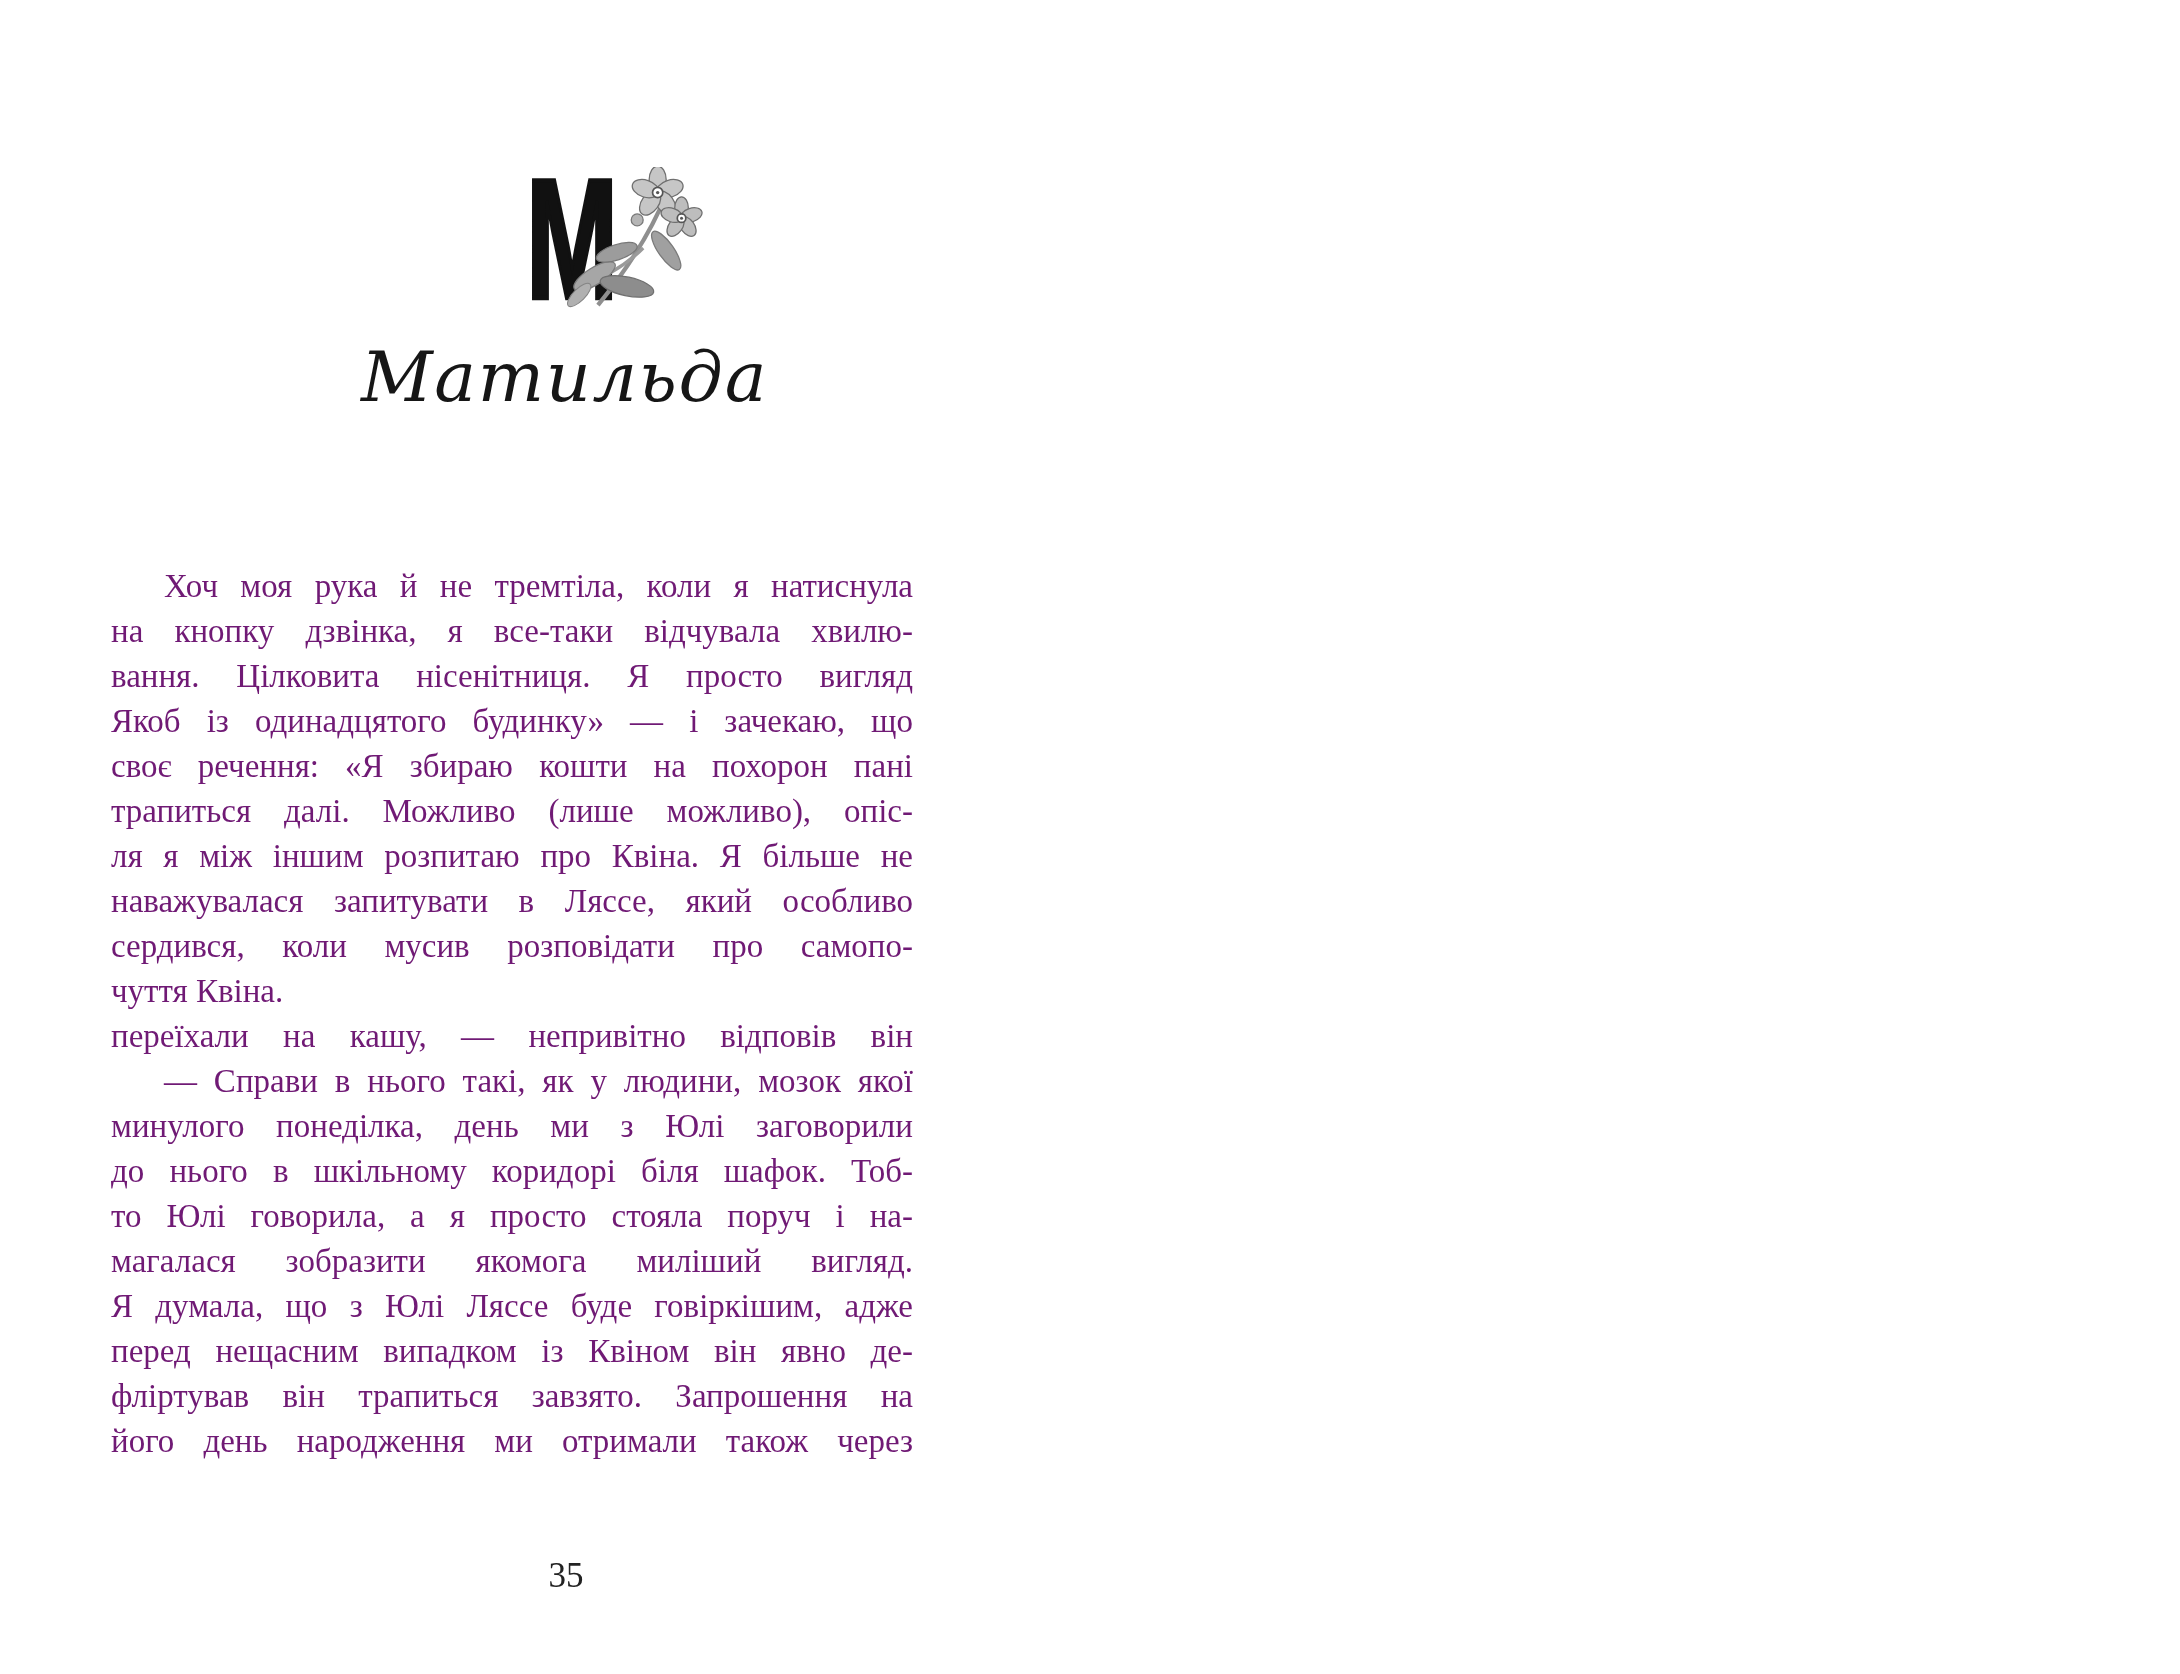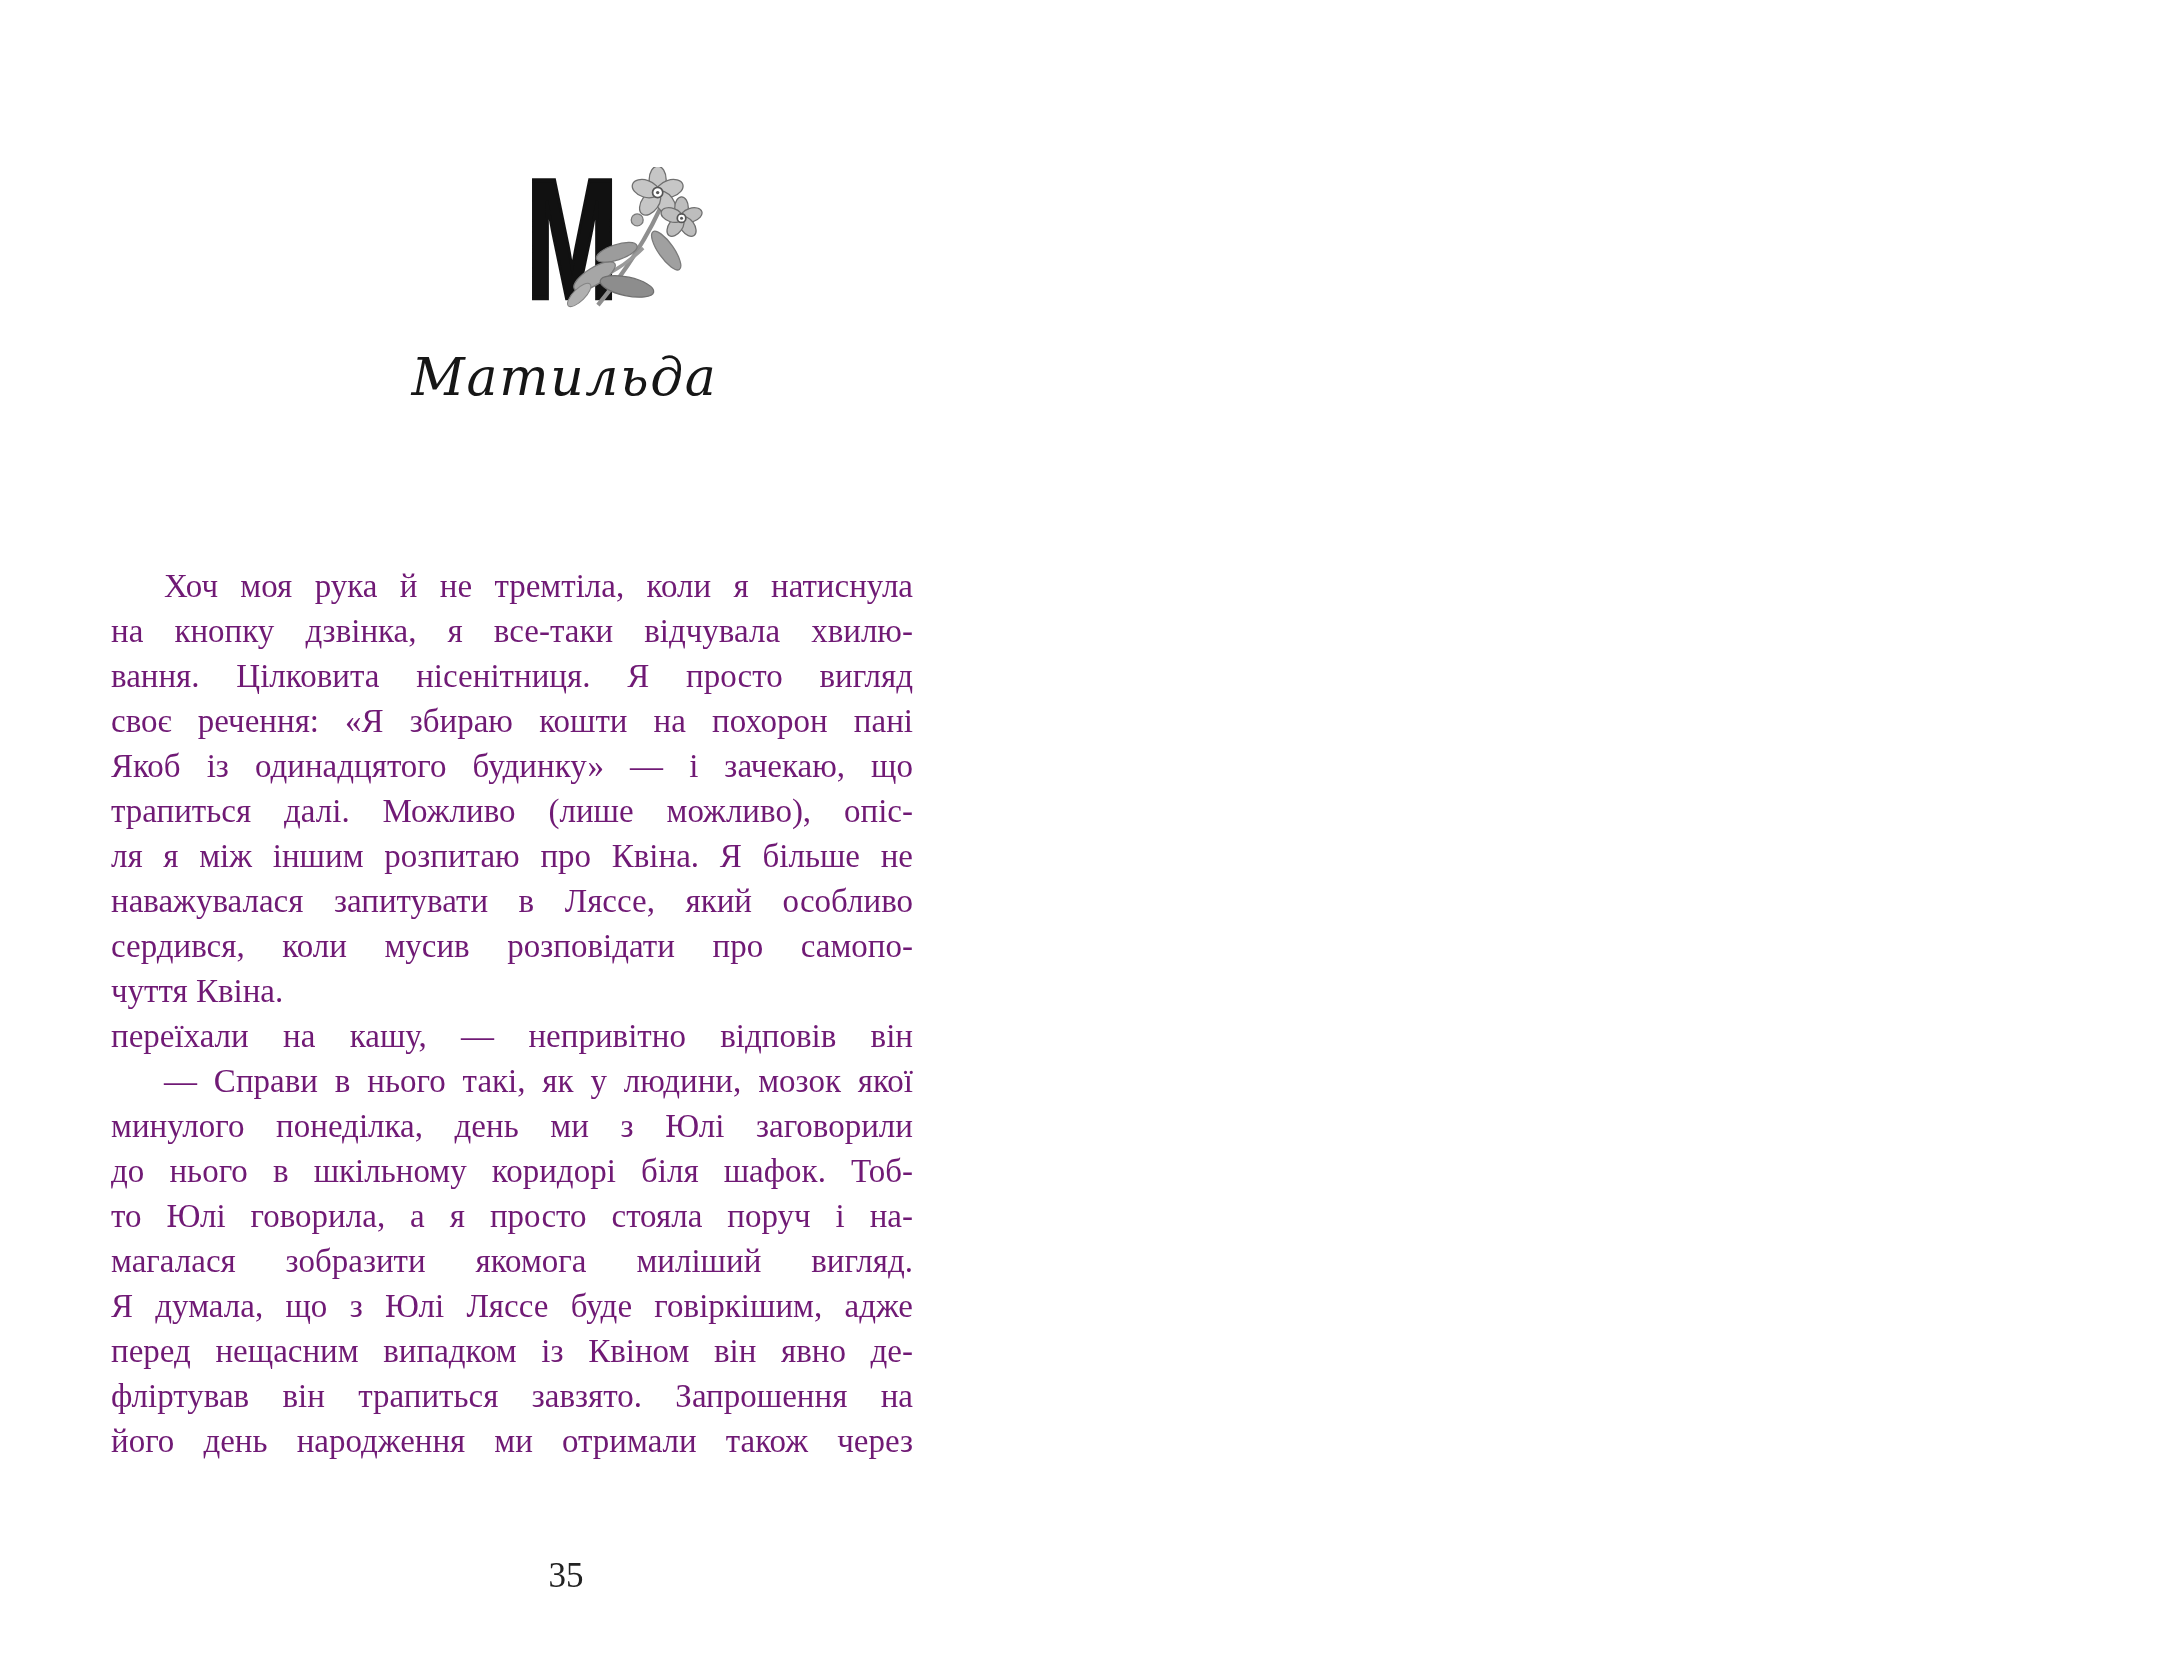--- a/index.html
+++ b/index.html
@@ -42,21 +42,21 @@
   }
   .chapter-title {
     position: absolute;
     left: 309px;
     top: 326px;
     width: 511px;
     height: 111px;
     text-align: center;
     font-family: "DejaVu Serif", serif;
     font-style: italic;
-    font-size: 52px;
+    font-size: 70px;
     line-height: 102px;
     letter-spacing: 1.7px;
     color: #161616;
   }
 
   
   .column {
     position: absolute;
   }
   #column-left  { left: 111px;  top: 564px; width: 802px; }
@@ -127,22 +127,22 @@
       <circle cx="88" cy="62" r="7" fill="#b5b5b5" stroke="#777777" stroke-width="1.5"></circle>
     </svg>
   </div>
 
   <div class="chapter-title">Матильда</div>
 
   <div class="column" id="column-left">
       <div class="line indent">Хоч моя рука й не тремтіла, коли я натиснула</div>
       <div class="line">на кнопку дзвінка, я все-таки відчувала хвилю-</div>
       <div class="line">вання. Цілковита нісенітниця. Я просто вигляд</div>
+      <div class="line">Якоб із одинадцятого будинку» — і зачекаю, що</div>
       <div class="line">своє речення: «Я збираю кошти на похорон пані</div>
-      <div class="line">Якоб із одинадцятого будинку» — і зачекаю, що</div>
       <div class="line">трапиться далі. Можливо (лише можливо), опіс-</div>
       <div class="line">ля я між іншим розпитаю про Квіна. Я більше не</div>
       <div class="line">наважувалася запитувати в Ляссе, який особливо</div>
       <div class="line">сердився, коли мусив розповідати про самопо-</div>
       <div class="line end">чуття Квіна.</div>
       <div class="line">переїхали на кашу, — непривітно відповів він</div>
       <div class="line indent">— Справи в нього такі, як у людини, мозок якої</div>
       <div class="line">минулого понеділка, день ми з Юлі заговорили</div>
       <div class="line">до нього в шкільному коридорі біля шафок. Тоб-</div>
       <div class="line">то Юлі говорила, а я просто стояла поруч і на-</div>

